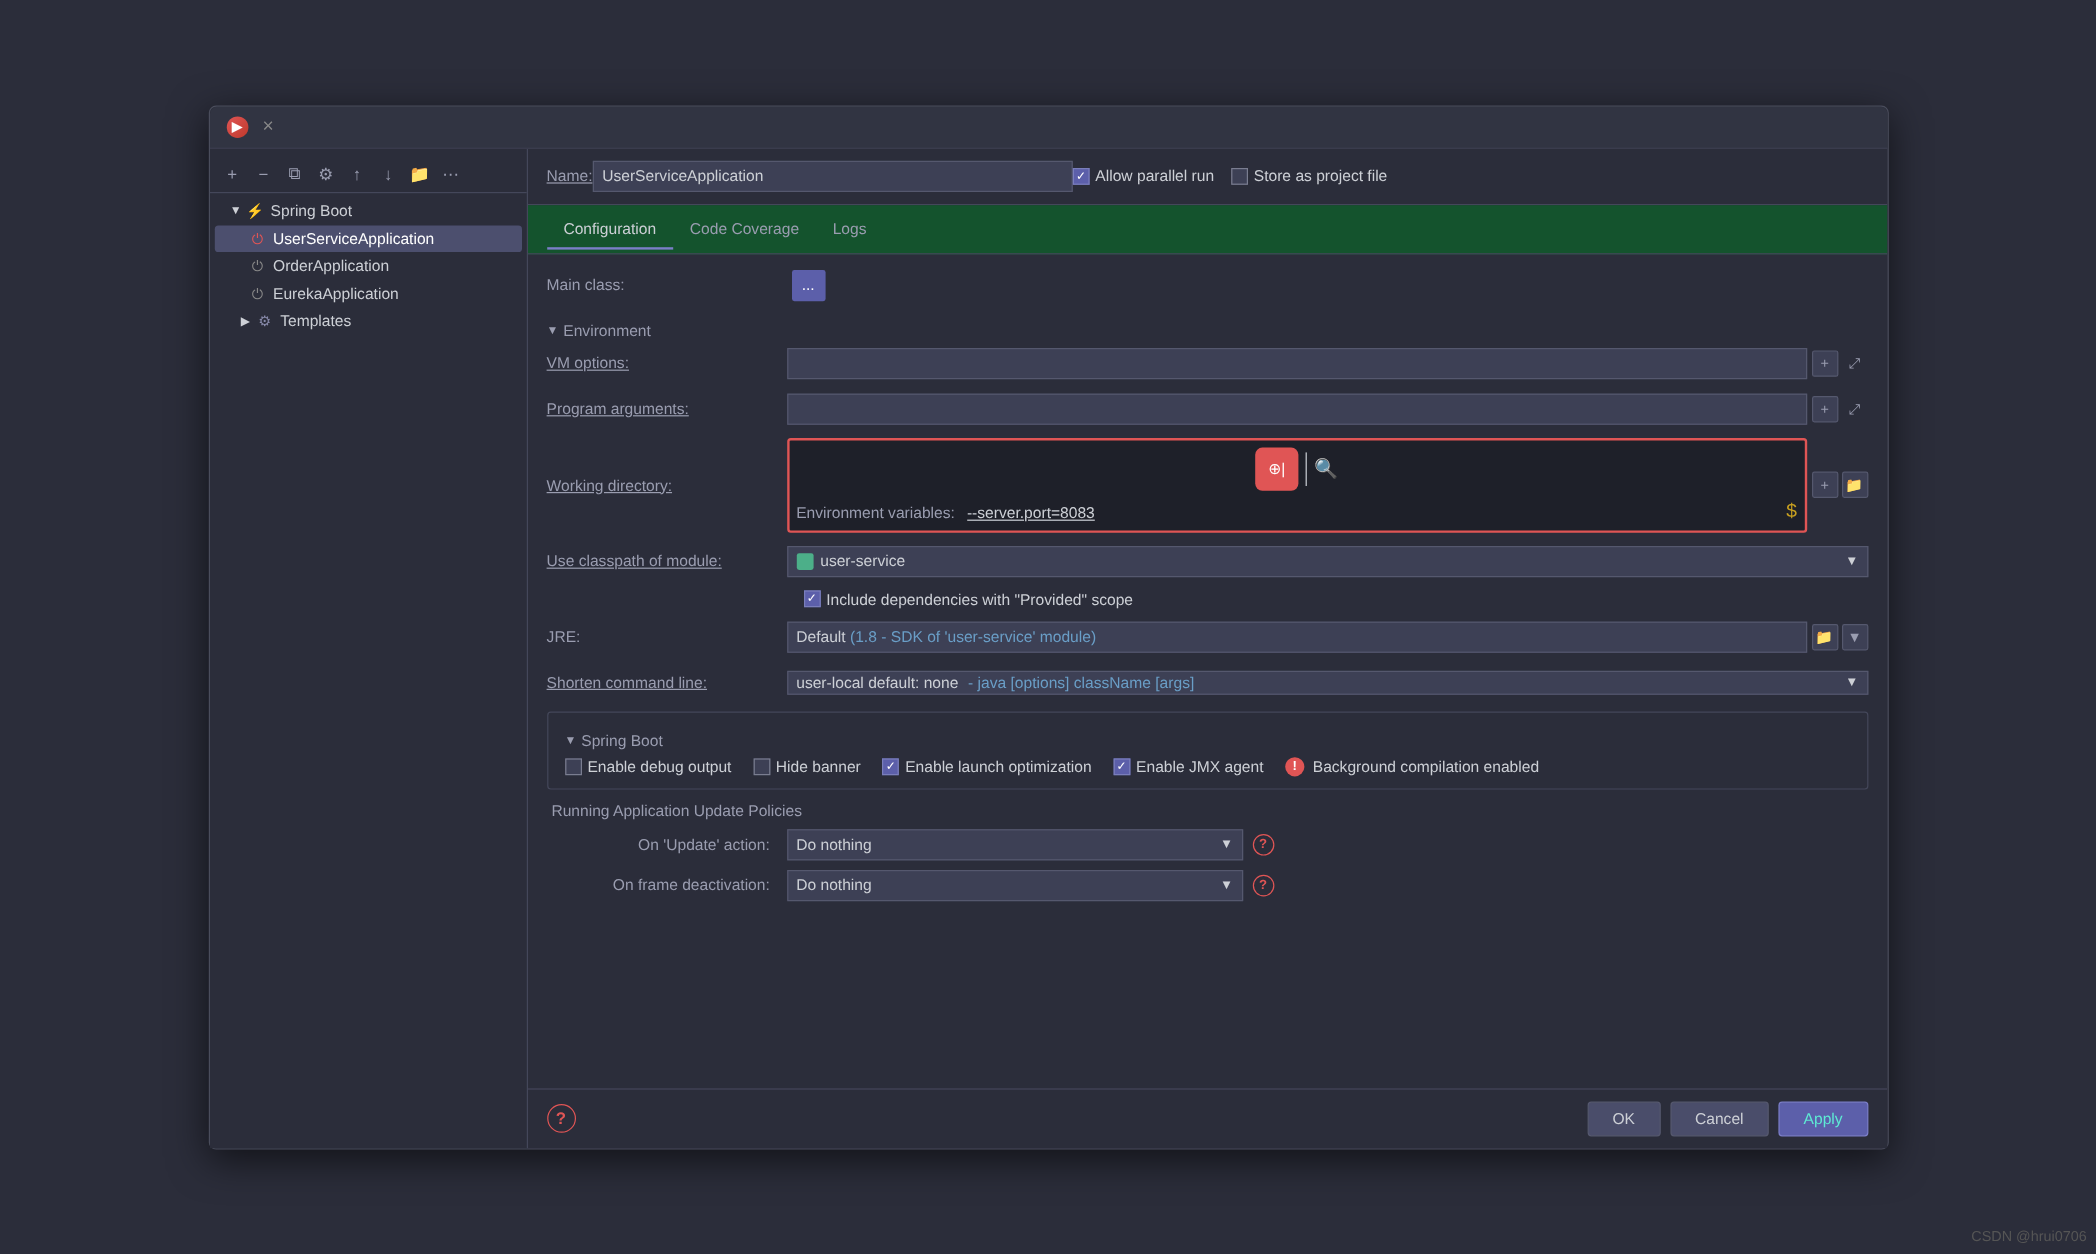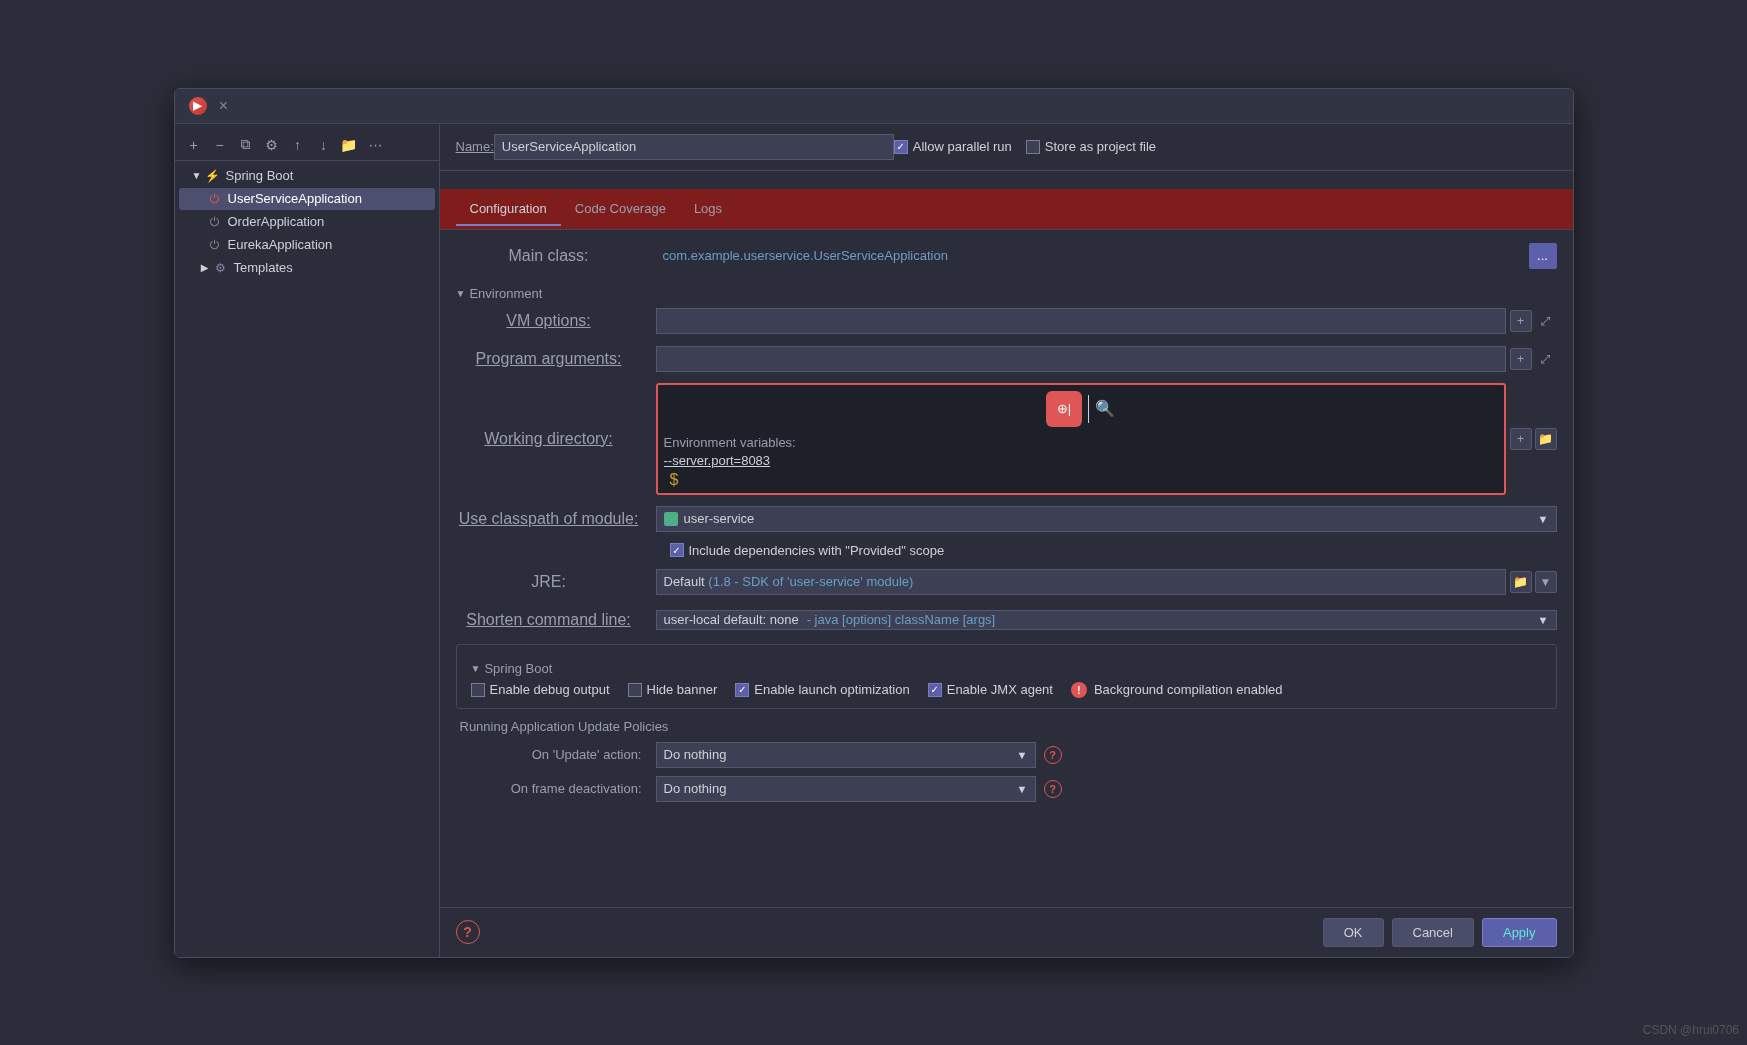--- a/index.html
+++ b/index.html
@@ -149,22 +149,21 @@
       background: #3d4055;
       display: flex; align-items: center; justify-content: center;
       font-size: 10px;
     }
     .checkbox-box.checked { background: #5c5faa; border-color: #7a7ebb; color: white; }
     .tabs {
       display: flex;
       border-bottom: 1px solid #44475a;
       padding: 4px 16px;
       flex-shrink: 0;
-      background: #7f1d1d;
-      margin-top: 18px;
+      background: #14532d;
     }
     .tab {
       padding: 8px 14px;
       cursor: pointer;
       color: #9a9db0;
       font-size: 13px;
       border-bottom: 2px solid transparent;
       margin-bottom: -1px;
     }
     .tab.active {
@@ -179,22 +178,22 @@
     .form-row {
       display: flex;
       align-items: center;
       margin-bottom: 10px;
       min-height: 28px;
     }
     .form-label {
       width: 200px;
       flex-shrink: 0;
       color: #9a9db0;
-      font-size: 16px;
-      text-align: center;
+      font-size: 13px;
+      text-align: left;
       padding-right: 14px;
     }
     .form-label.underline { text-decoration: underline; }
     .form-input {
       flex: 1;
       background: #3d4055;
       border: 1px solid #55586e;
       color: #cdd0d6;
       padding: 3px 7px;
       font-size: 13px;
@@ -538,21 +537,20 @@
       <div class="tabs">
         <div class="tab active">Configuration</div>
         <div class="tab">Code Coverage</div>
         <div class="tab">Logs</div>
       </div>
 
       <div class="config-area">
 
         <div class="form-row">
           <span class="form-label">Main class:</span>
-          <span class="main-class-value">com.example.userservice.UserServiceApplication</span>
           <button class="browse-btn">...</button>
         </div>
 
         <div class="section-header">
           <span class="arrow">▼</span>
           <span class="section-title">Environment</span>
         </div>
 
         <div class="form-row">
           <span class="form-label underline">VM options:</span>
@@ -576,21 +574,21 @@
           <span class="form-label underline">Working directory:</span>
 
           <div style="flex:1;border:2px solid #e05555;border-radius:3px;padding:4px 6px;background:#1e2029;position:relative;">
 
             <div class="env-popup-toolbar" style="display:flex;align-items:center;justify-content:center;padding:2px 0 6px 0;gap:6px;">
               <div class="env-popup-btn" style="font-size:13px;">⊕|</div>
               <div class="env-popup-divider"></div>
               <div style="color:white;font-size:16px;cursor:pointer;">🔍</div>
             </div>
 
-            <div style="display:flex;align-items:flex-start;padding-top:2px;flex-direction:column;">
+            <div style="display:flex;align-items:center;padding-top:2px;">
               <span style="color:#9a9db0;font-size:13px;margin-right:10px;white-space:nowrap;">Environment variables:</span>
               <input type="text" class="env-input" value="--server.port=8083" style="flex: 1 1 0%; background: transparent; border: none; color: rgb(205, 208, 214); font-size: 13px; padding: 3px 0px; outline: none;">
               <div style="color:#c8a020;margin-left:6px;font-size:16px;">$</div>
             </div>
           </div>
           <div class="row-actions" style="margin-left:4px;">
             <div class="row-action-btn">+</div>
             <div class="row-action-btn">📁</div>
           </div>
         </div>

